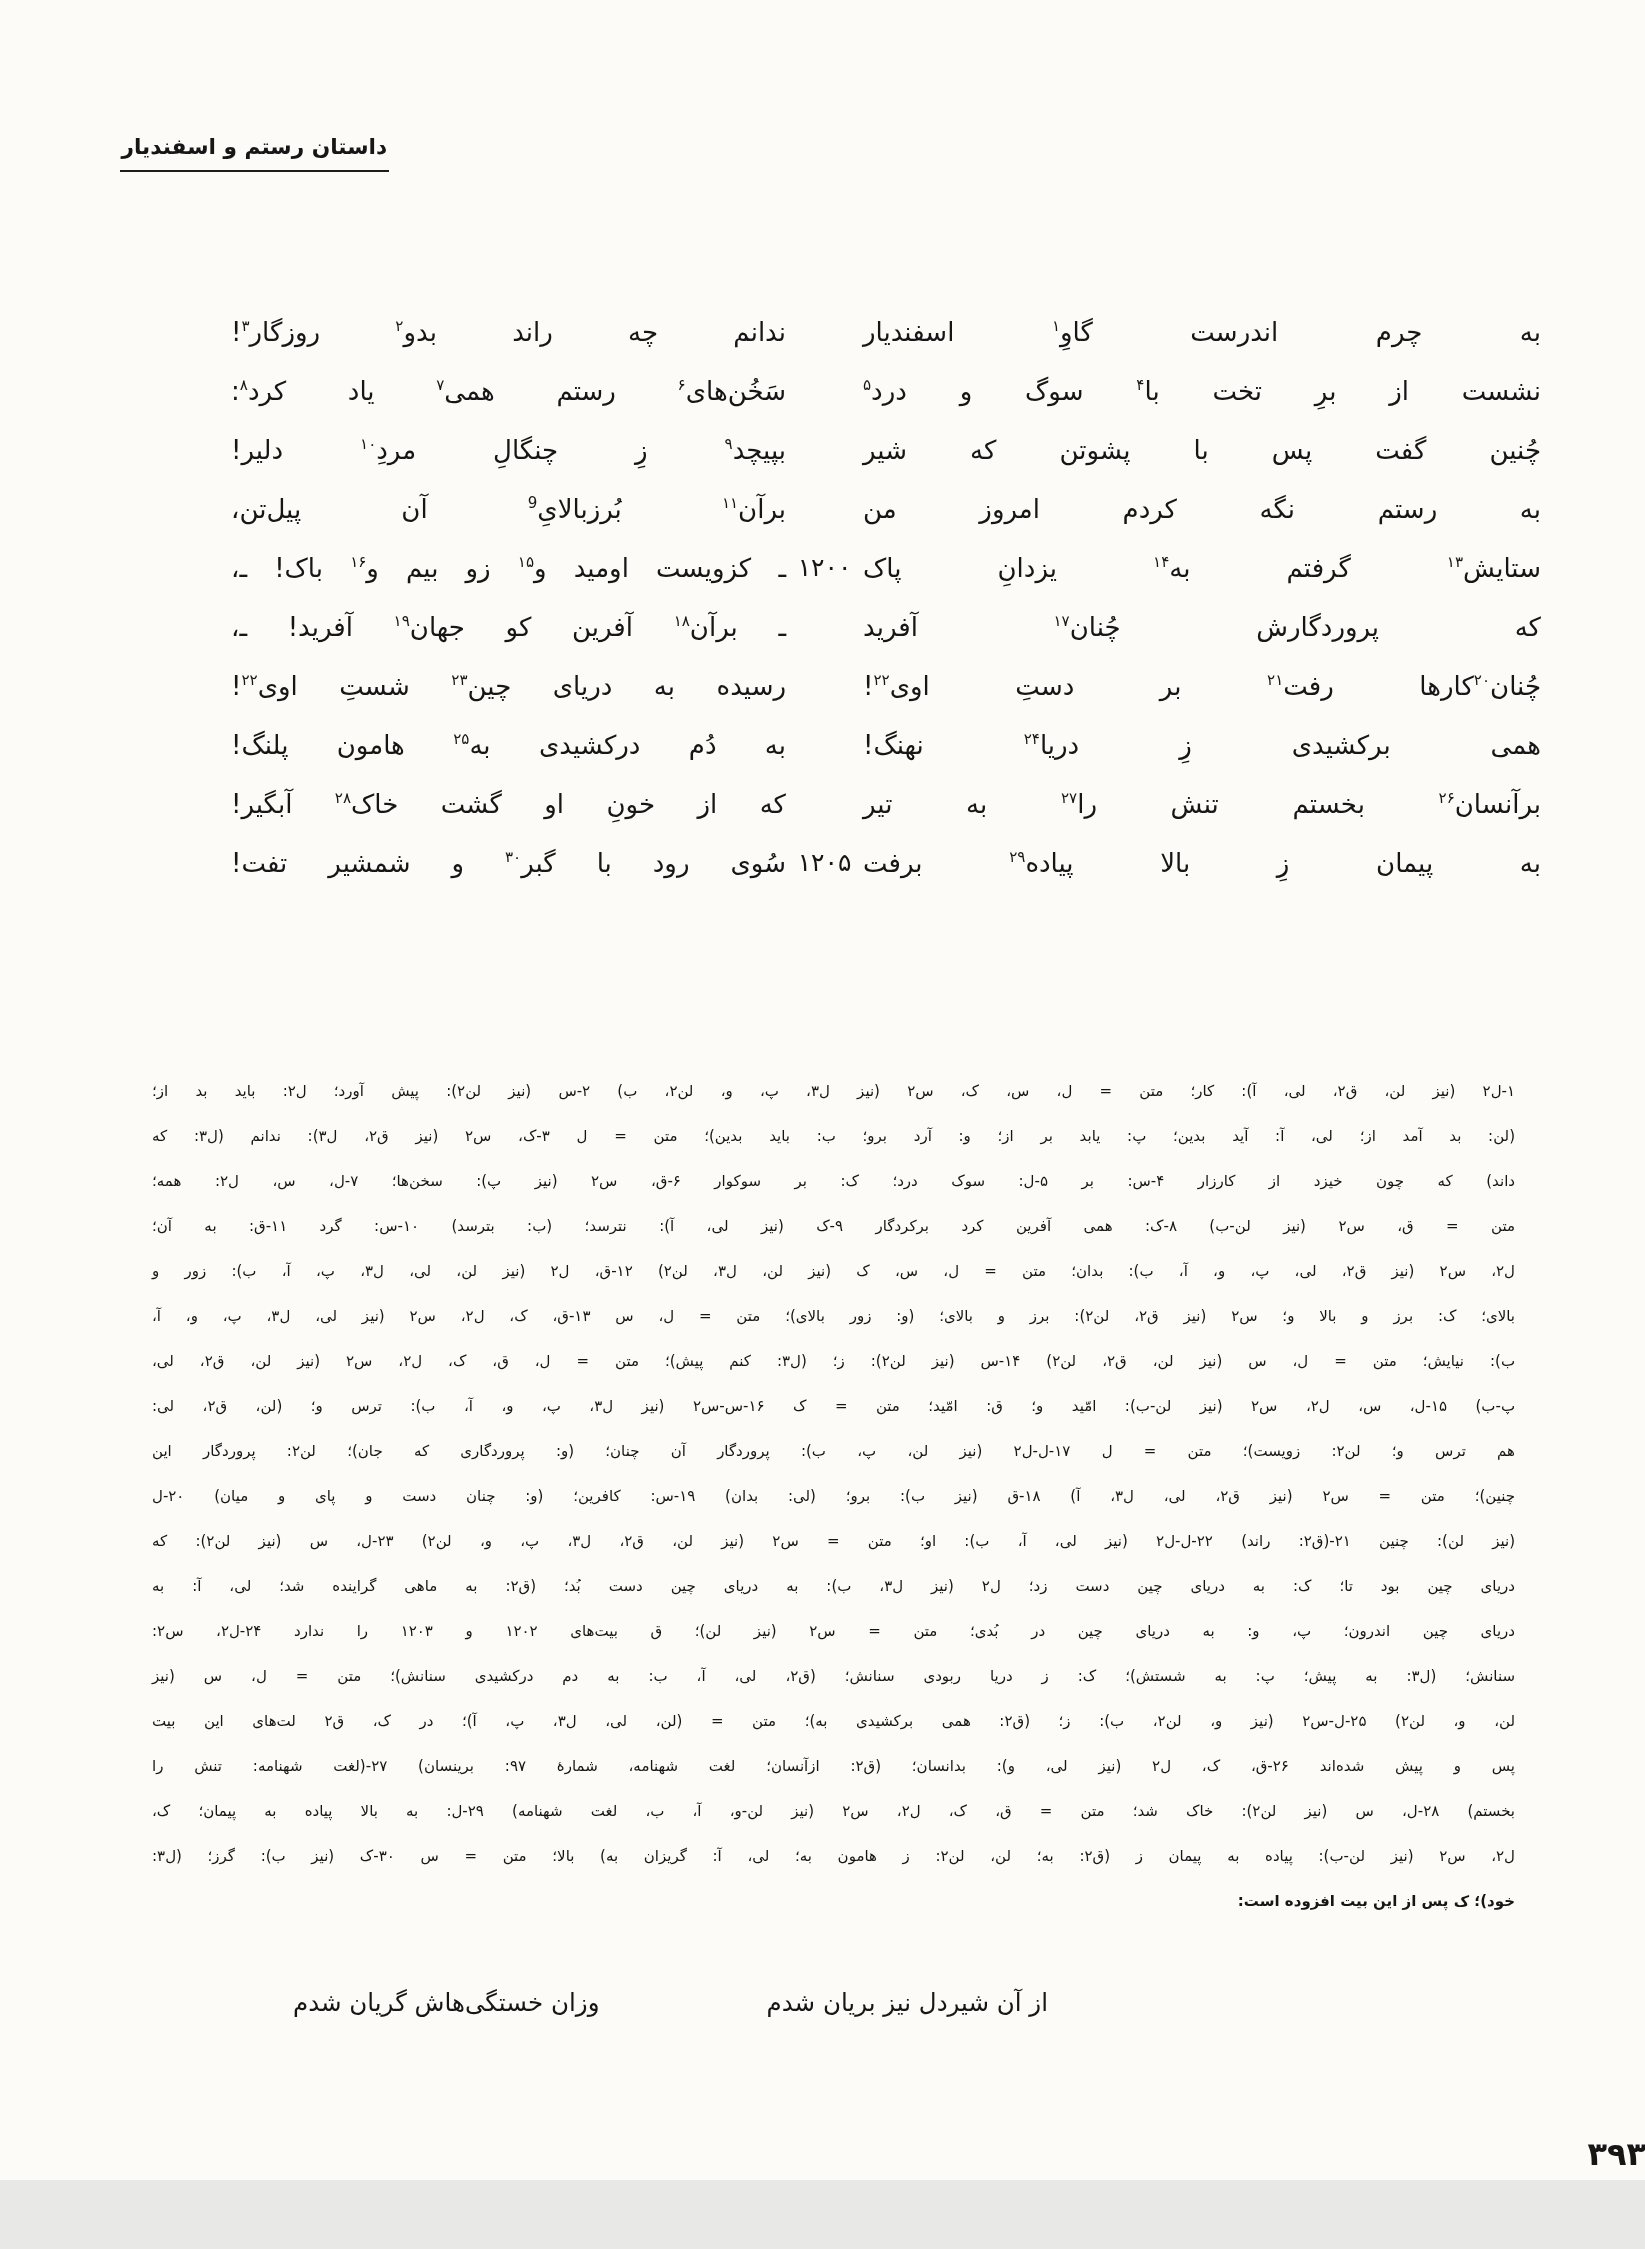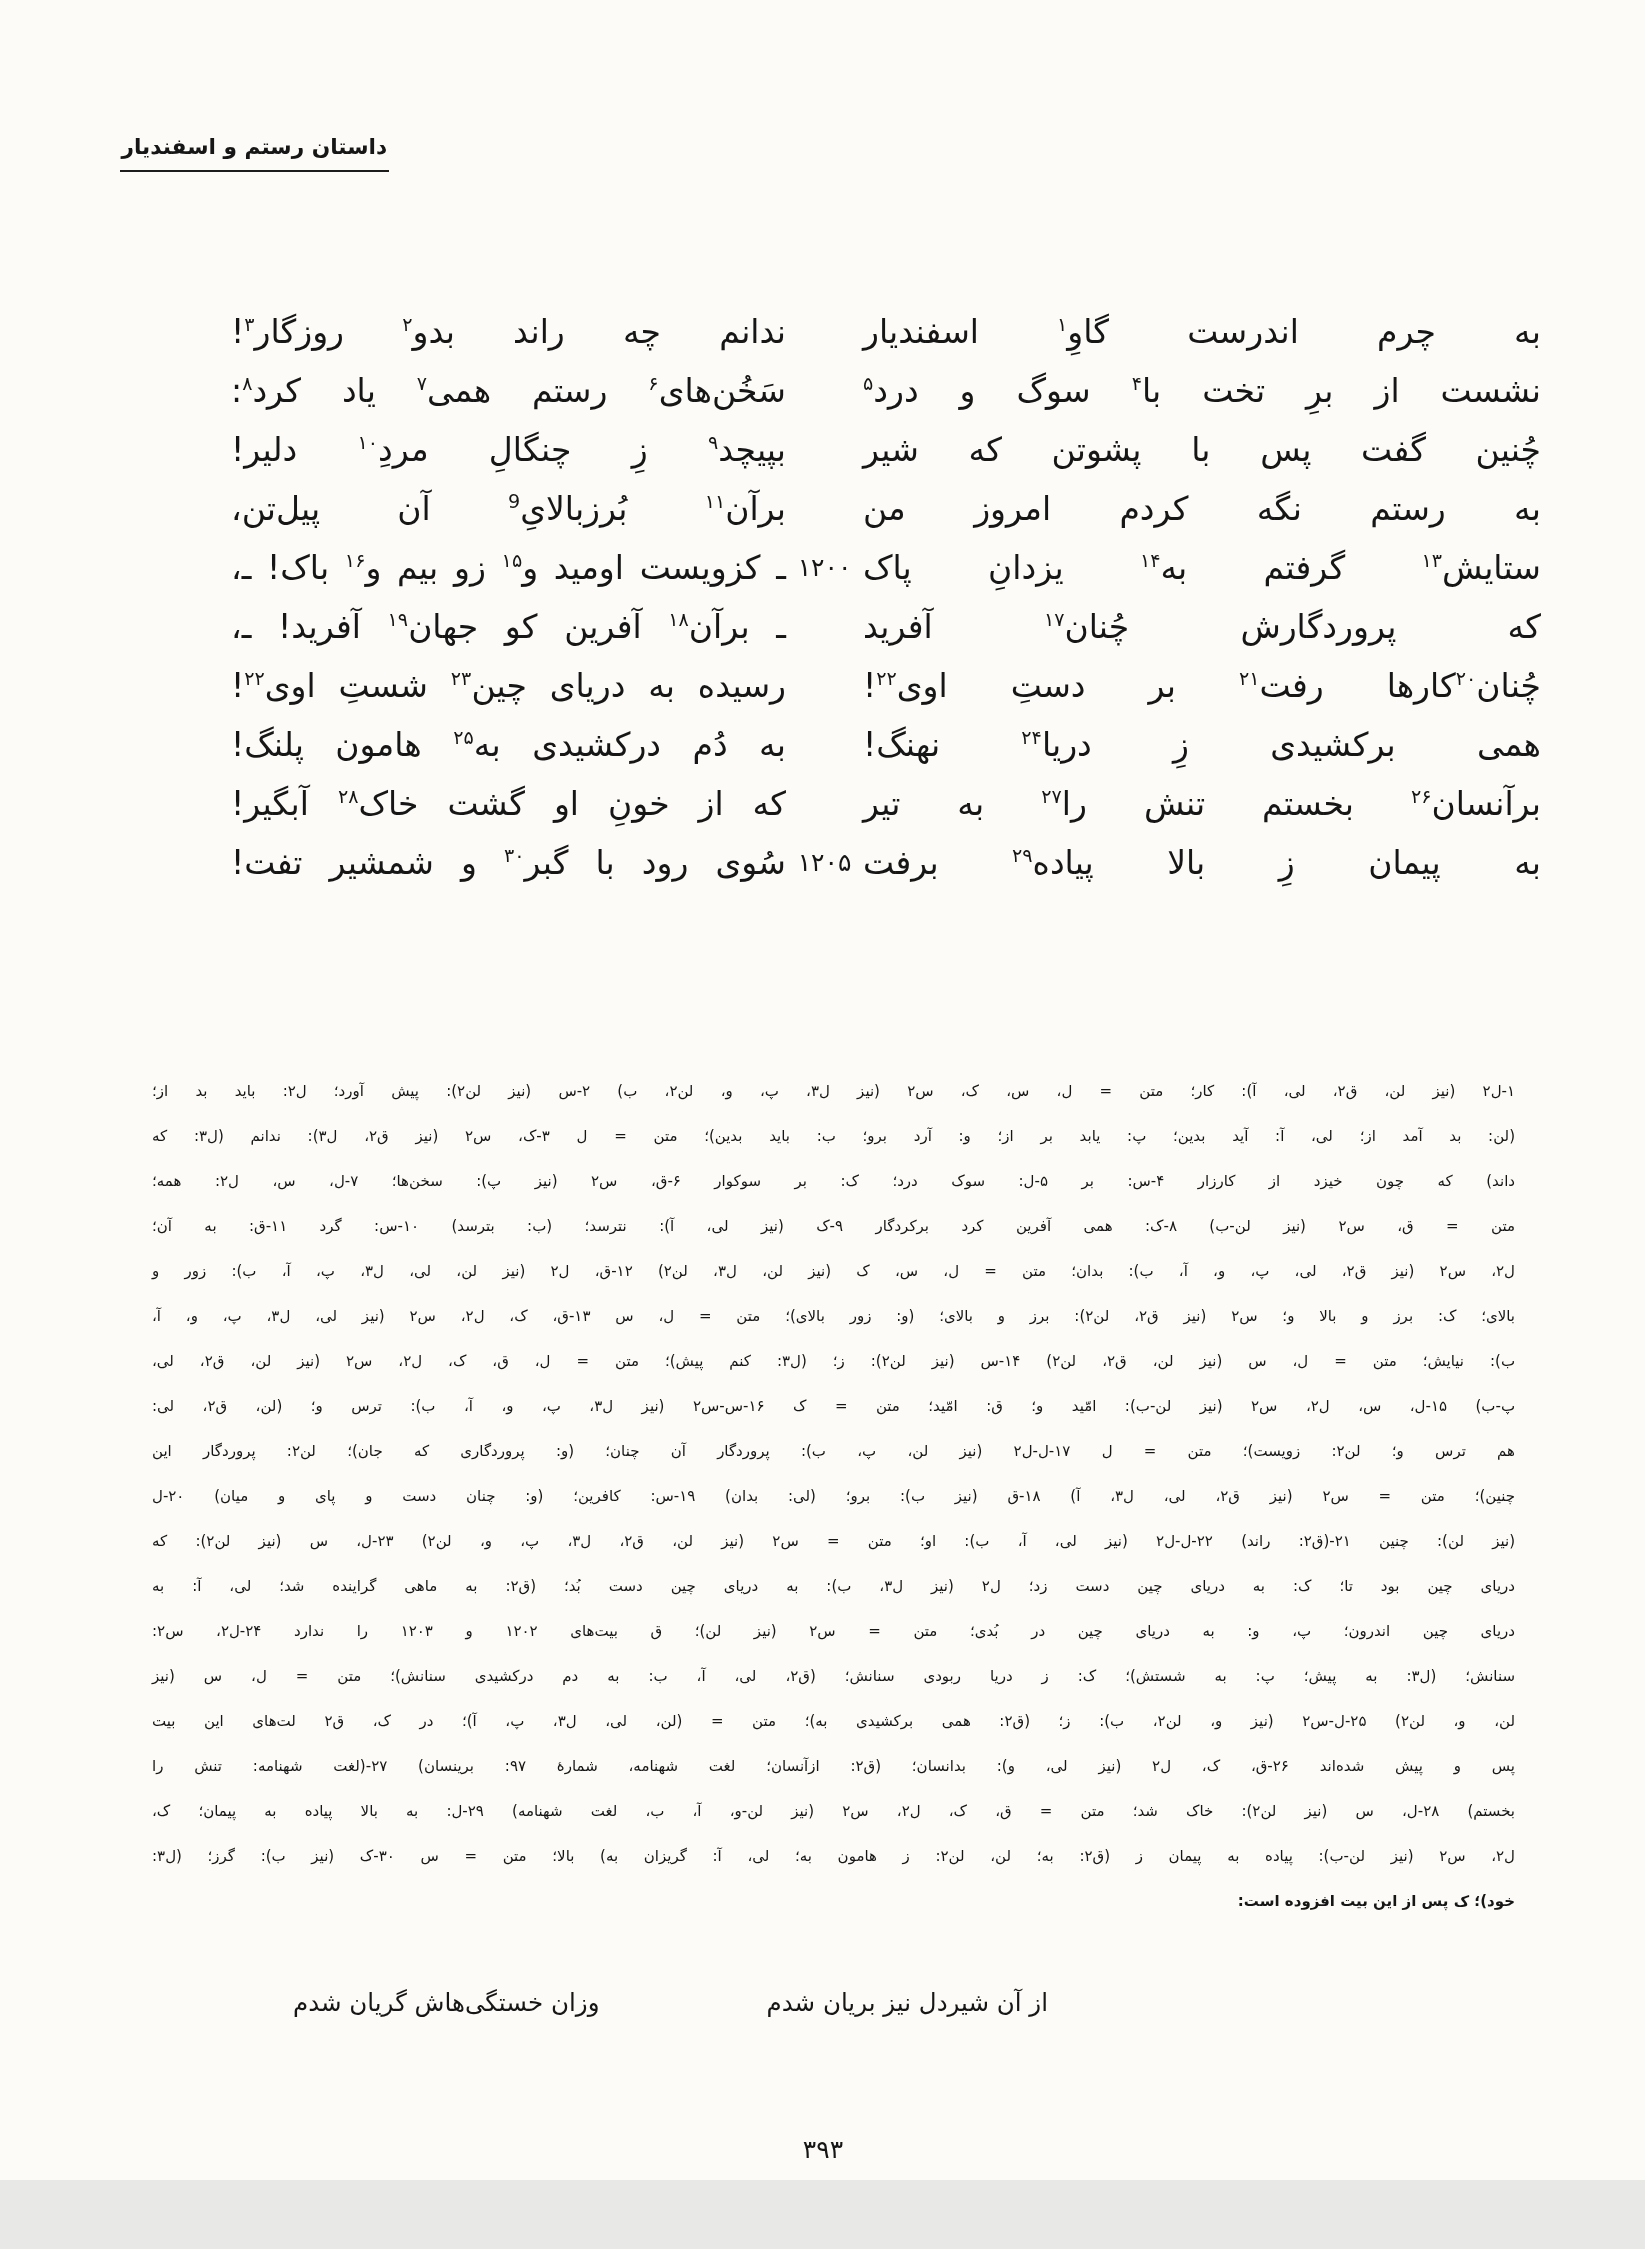--- a/index.html
+++ b/index.html
@@ -18,21 +18,21 @@
     position:absolute;left:120px;top:134px;
     font-size:21.7px;font-weight:bold;
     padding:0 1.4px 11.2px 1.4px;
     border-bottom:2.1px solid #1c1c1c;
     min-width:187px;text-align:center;
     white-space:nowrap;
   }
   
   .poem{position:absolute;top:302px;left:231px;width:1310px;}
   .row{display:flex;height:59px;align-items:center;}
-  .hemi{font-size:33px;text-align:justify;text-align-last:justify;white-space:nowrap;}
+  .hemi{font-size:26px;text-align:justify;text-align-last:justify;white-space:nowrap;}
   .hemi-r{width:678px;}
   .hemi-l{width:555px;}
   .numslot{width:77px;font-size:25px;text-align:center;flex:none;}
   .hemi sup,.fline sup{font-size:0.58em;}
   
   .apparatus{
     position:absolute;top:1069px;left:152px;width:1363px;
     font-size:15px;line-height:45px;
   }
   .fline{text-align:justify;text-align-last:justify;}
@@ -40,21 +40,21 @@
   
   .addverse{
     position:absolute;top:1988px;left:293px;width:755px;
     display:flex;justify-content:space-between;
     font-size:24.5px;
   }
   .addverse .h{white-space:nowrap;}
   
   .folio{
     position:absolute;top:2135px;left:0;width:100%;
-    text-align:center;font-size:25px;letter-spacing:2.8px;
+    font-size:32px;letter-spacing:2.8px;font-weight:bold;
   }
 </style>
 </head>
 <body>
 
 <div class="page">
 
   <div class="runhead">داستان رستم و اسفندیار</div>
 
   <div class="poem">

